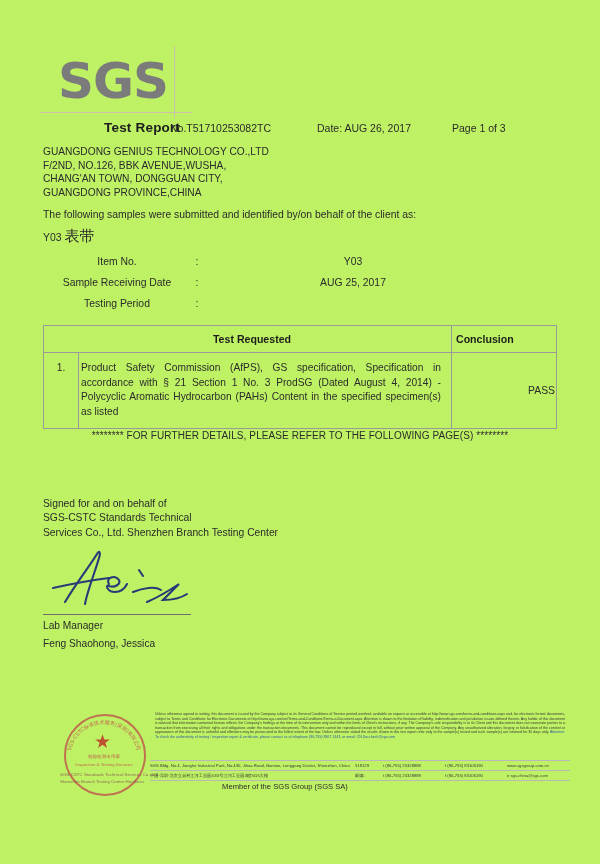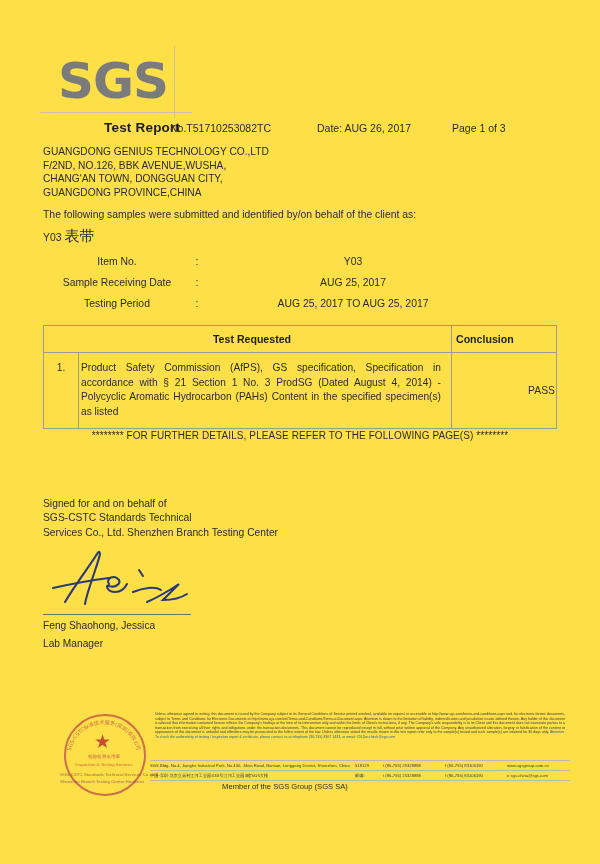--- a/index.html
+++ b/index.html
@@ -6,21 +6,21 @@
   body{
     width:600px;height:864px;
     background:#ffffff;
     font-family:"Liberation Sans","DejaVu Sans",sans-serif;
     color:#2b2b2b;
     position:relative;
     overflow:hidden;
   }
   .page{
     position:absolute;inset:0;
-    background:#fde047;
+    background:#bef264;
   }
   
   .logo-wrap{
     position:absolute;left:58px;top:52px;width:130px;height:62px;
   }
   .logo-text{
     font-family:"DejaVu Sans",sans-serif;
     font-size:50px;font-weight:bold;letter-spacing:-1px;
     color:#7b7b7b;line-height:58px;
   }
@@ -196,21 +196,20 @@
       <div class="info-value">Y03</div>
     </div>
     <div class="info-row">
       <div class="info-label">Sample Receiving Date</div>
       <div class="info-colon">:</div>
       <div class="info-value">AUG 25, 2017</div>
     </div>
     <div class="info-row">
       <div class="info-label">Testing Period</div>
       <div class="info-colon">:</div>
-      <div class="info-value">AUG 25, 2017 TO AUG 25, 2017</div>
     </div>
   </div>
 
   <table class="tbl">
     <tbody>
         <tr>
       <th class="th-req" colspan="2">Test Requested</th>
       <th class="th-con">Conclusion</th>
     </tr>
     <tr>
@@ -233,22 +232,22 @@
           <path d="M18 58 C30 38 44 20 50 10 C52 6 54 8 52 14 C48 28 40 48 38 60"></path>
           <path d="M6 44 C24 40 46 36 62 34"></path>
           <path d="M62 40 C58 34 68 30 72 36 C74 40 68 44 62 42 C58 40 60 48 68 48 C74 48 78 44 80 40"></path>
           <path d="M92 26 L96 32"></path>
           <path d="M86 48 C96 44 108 42 114 46"></path>
           <path d="M100 58 C114 52 126 44 132 40 C126 46 120 52 116 56 C124 56 134 54 140 50"></path>
         </g>
       </svg>
     </div>
     <div class="sig-rule"></div>
+    <div class="sig-name">Lab Manager</div>
     <div class="sig-name">Feng Shaohong, Jessica</div>
-    <div class="sig-name">Lab Manager</div>
   </div>
 
   <div class="seal">
     <div class="seal-ring"></div>
     <svg class="seal-arc" viewBox="0 0 92 92">
       <defs>
         <path id="arcpath" d="M12,46 A34,34 0 0,1 80,46"></path>
       </defs>
       <text font-size="5.2" fill="#c0504a" opacity="0.85" font-family="DejaVu Sans, sans-serif">
         <textPath href="#arcpath" startOffset="50%" text-anchor="middle">SGS-CSTC标准技术服务(深圳)有限公司</textPath>

